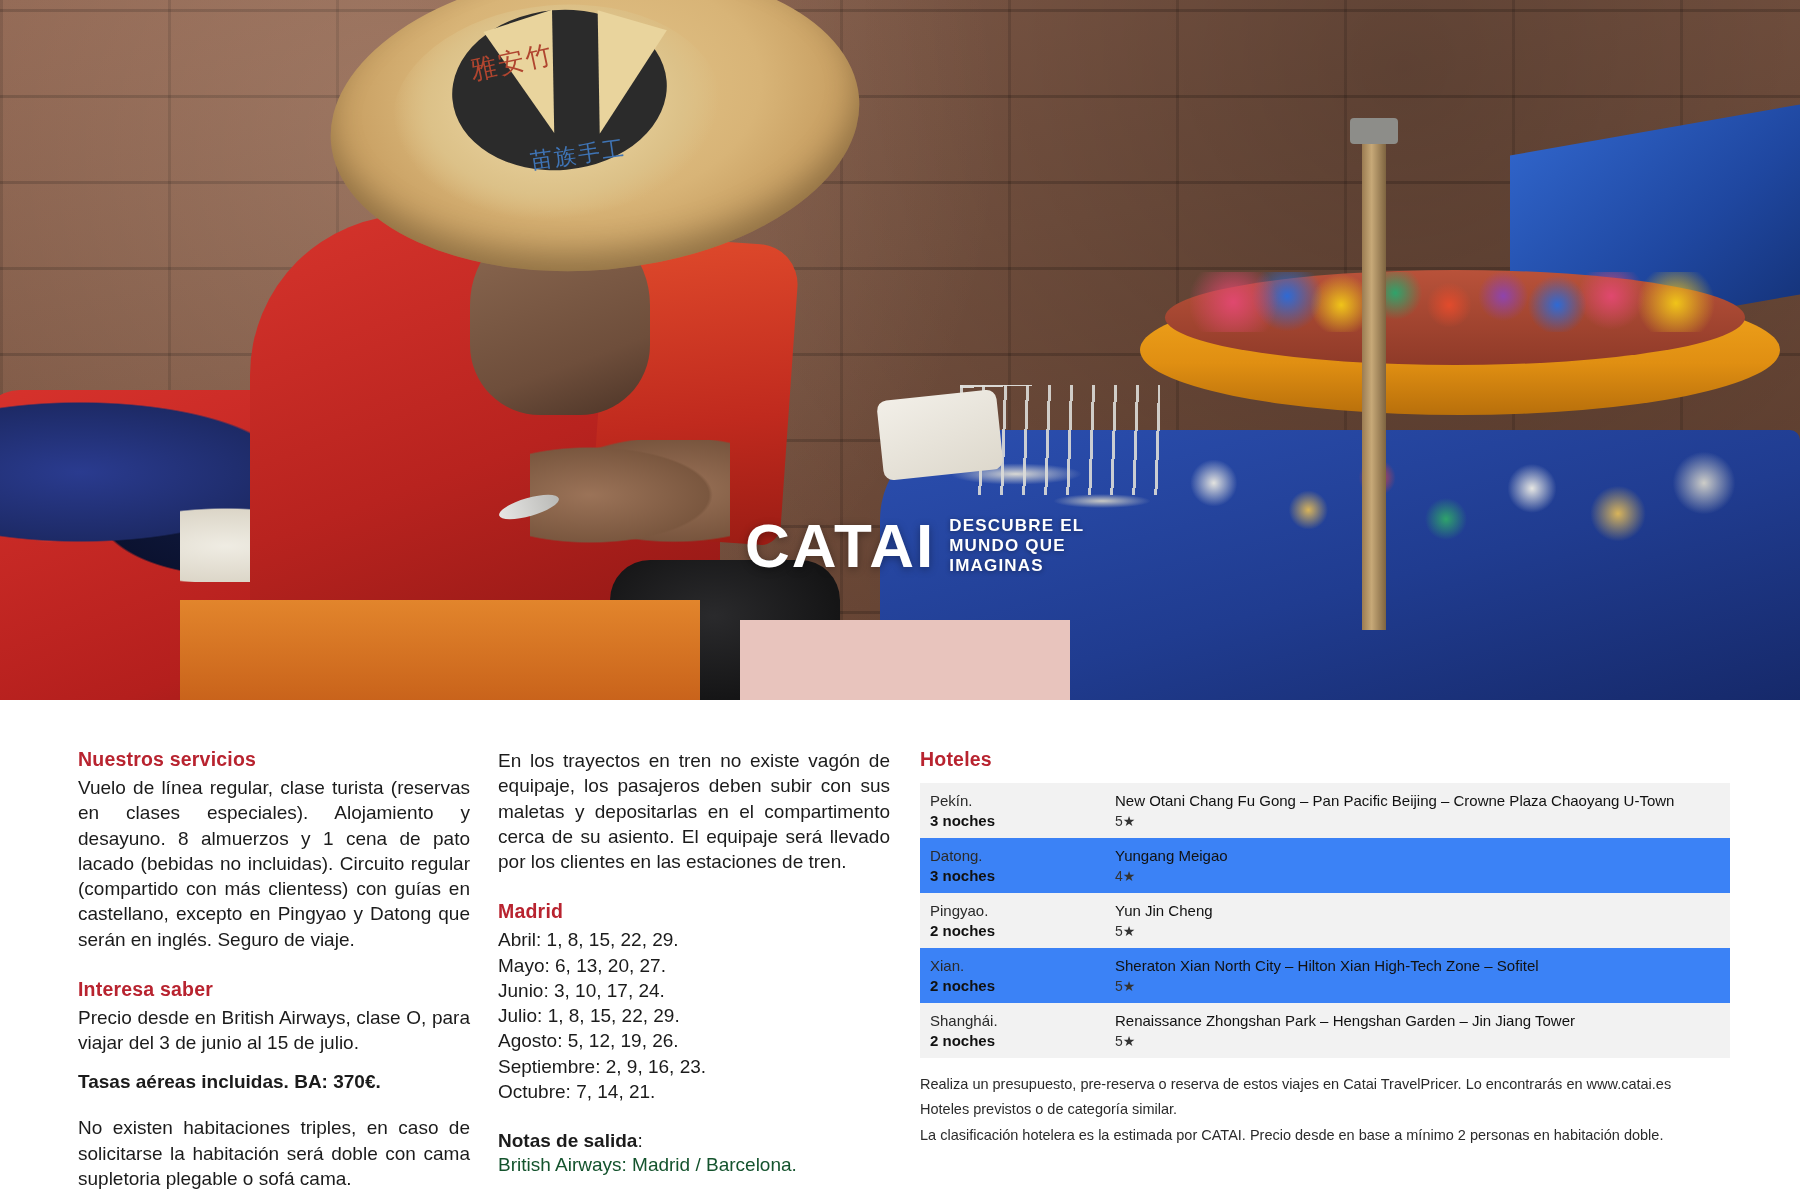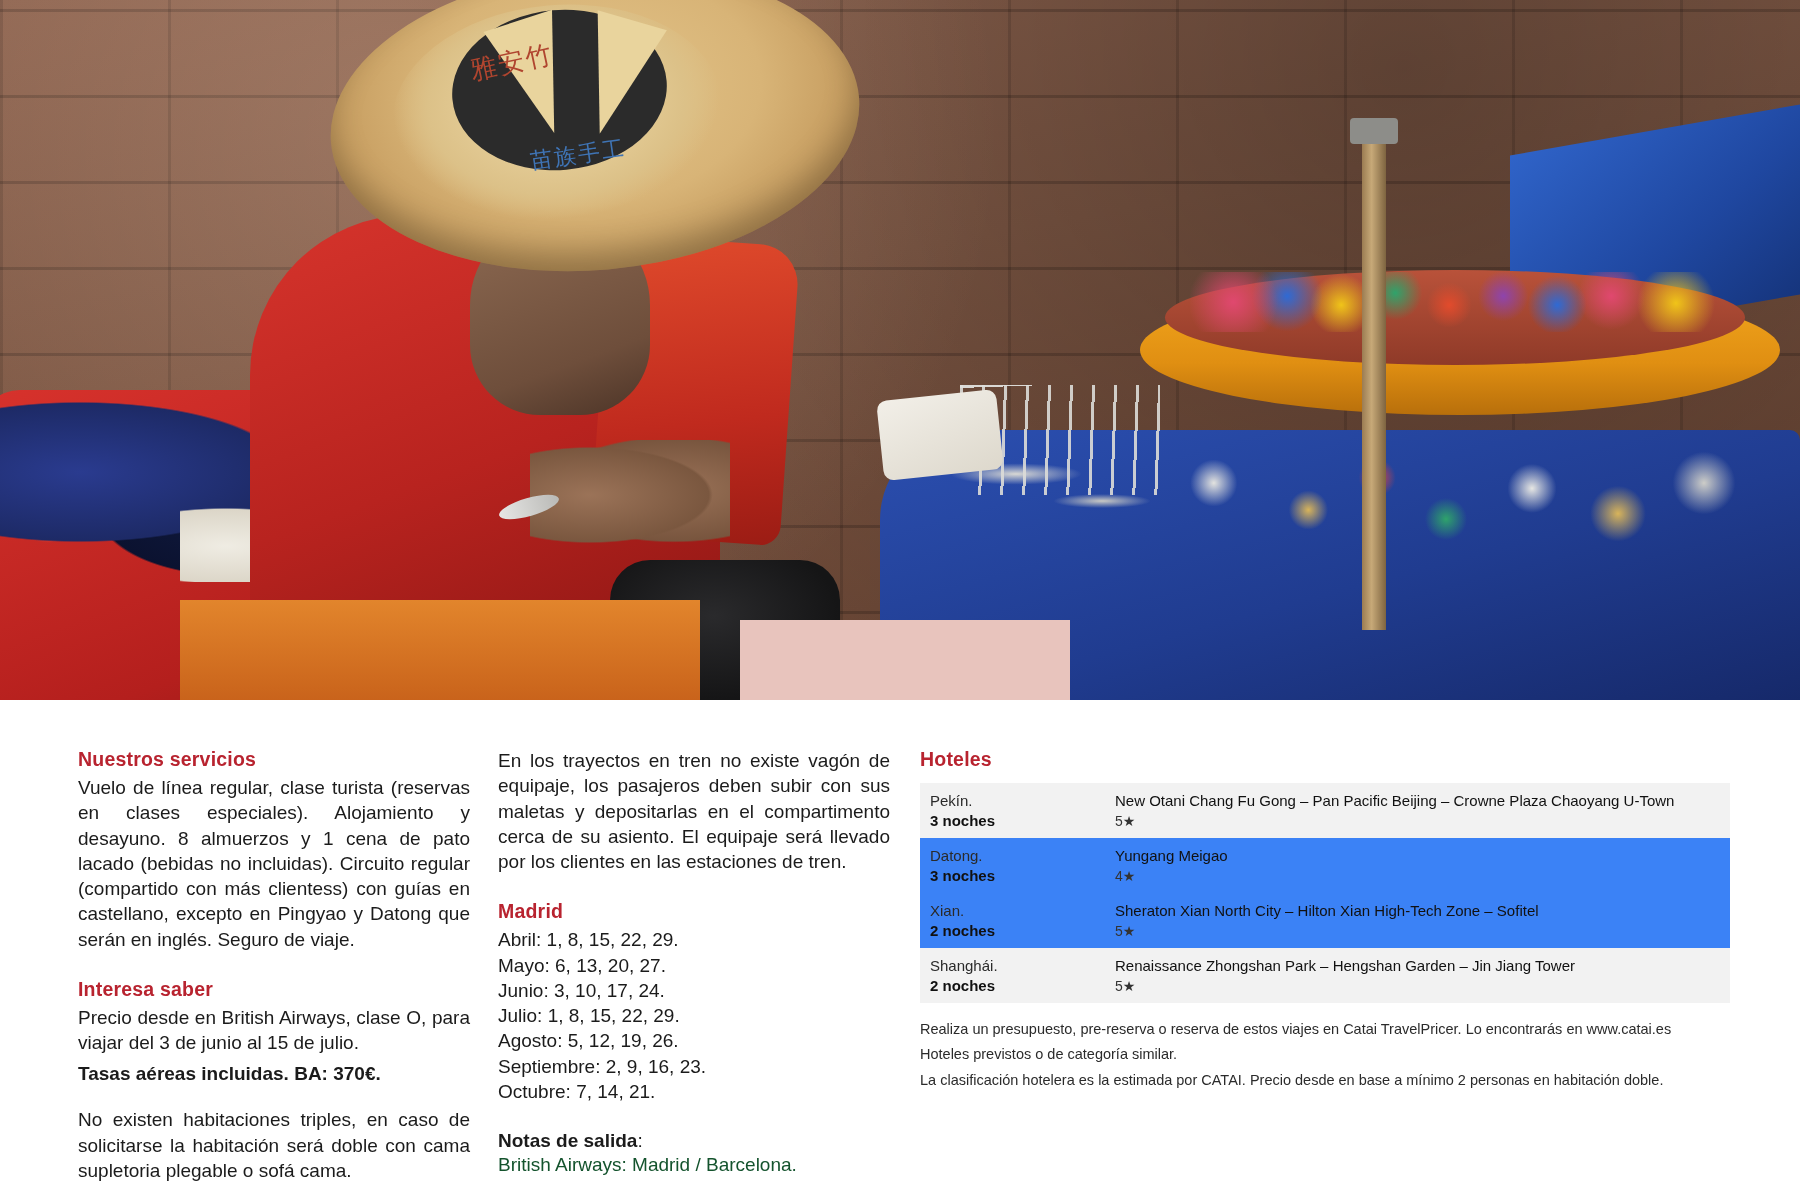--- a/index.html
+++ b/index.html
@@ -326,21 +326,21 @@
   h3.section.sp { margin-top: 26px; }
   p.body {
     margin: 0;
     font-size: 19px;
     line-height: 1.33;
     color: #1b1b1b;
     text-align: justify;
   }
   p.body.sp { margin-top: 22px; }
   p.bold {
-    margin: 8px 0 0 0;
+    margin: 16px 0 0 0;
     font-size: 19px;
     font-weight: 700;
     color: #1b1b1b;
   }
   .dep-list {
     margin: 2px 0 0 0;
     font-size: 19px;
     line-height: 1.33;
     color: #1b1b1b;
   }
@@ -421,20 +421,28 @@
   <div class="jewels"></div>
   <div class="silver-pins"></div>
   <div class="white-bag"></div>
   <div class="pole"></div>
   <div class="pole-top"></div>
 
   <div class="dark-cloth"></div>
   <div class="red-floor"></div>
   <div class="pink-block"></div>
 
+  <div class="logo">
+    <div class="logo-word">CATAI</div>
+    <div class="logo-tag">
+      <div>DESCUBRE EL</div>
+      <div>MUNDO QUE</div>
+      <div>IMAGINAS</div>
+    </div>
+  </div>
 </div>
 
 <div class="content">
 
   <div class="col col-1">
     <h3 class="section">Nuestros servicios</h3>
     <p class="body">Vuelo de línea regular, clase turista (reservas en clases especiales). Alojamiento y desayuno. 8 almuerzos y 1 cena de pato lacado (bebidas no incluidas). Circuito regular (compartido con más clientess) con guías en castellano, excepto en Pingyao y Datong que serán en inglés. Seguro de viaje.</p>
 
     <h3 class="section sp">Interesa saber</h3>
     <p class="body">Precio desde en British Airways, clase O, para viajar del 3 de junio al 15 de julio.</p>
@@ -480,20 +488,30 @@
       <tr class="alt">
         <td class="city">
           <span>Datong.</span><br>
           <b>3 noches</b>
         </td>
         <td class="hotel">
           <span>Yungang Meigao</span><br>
           <span class="stars">4★</span>
         </td>
       </tr>
+      <tr>
+        <td class="city">
+          <span>Pingyao.</span><br>
+          <b>2 noches</b>
+        </td>
+        <td class="hotel">
+          <span>Yun Jin Cheng</span><br>
+          <span class="stars">5★</span>
+        </td>
+      </tr>
       <tr class="alt">
         <td class="city">
           <span>Xian.</span><br>
           <b>2 noches</b>
         </td>
         <td class="hotel">
           <span>Sheraton Xian North City – Hilton Xian High-Tech Zone – Sofitel</span><br>
           <span class="stars">5★</span>
         </td>
       </tr>

